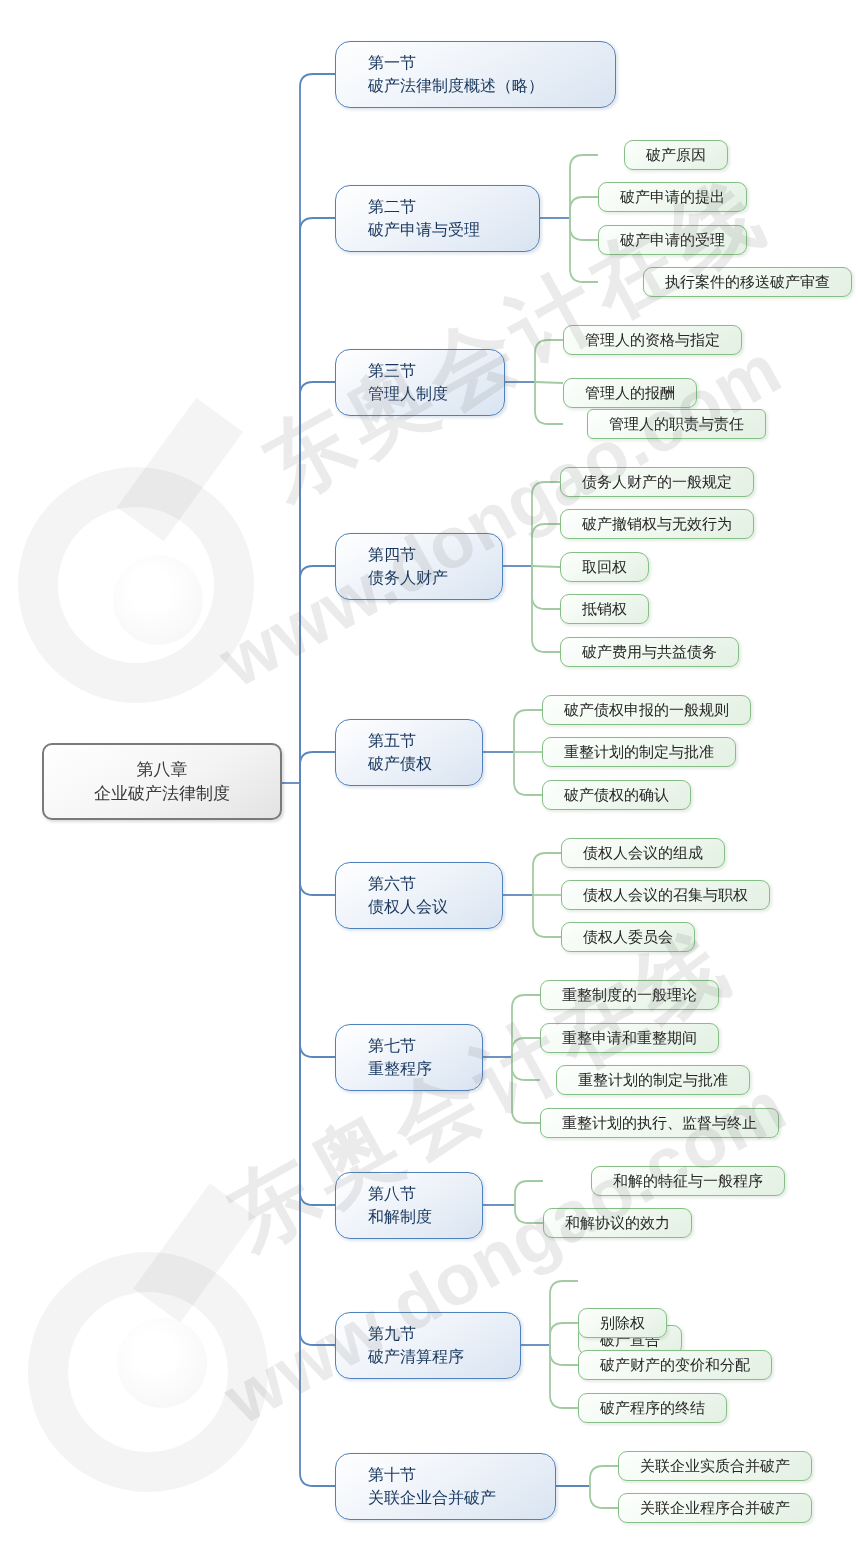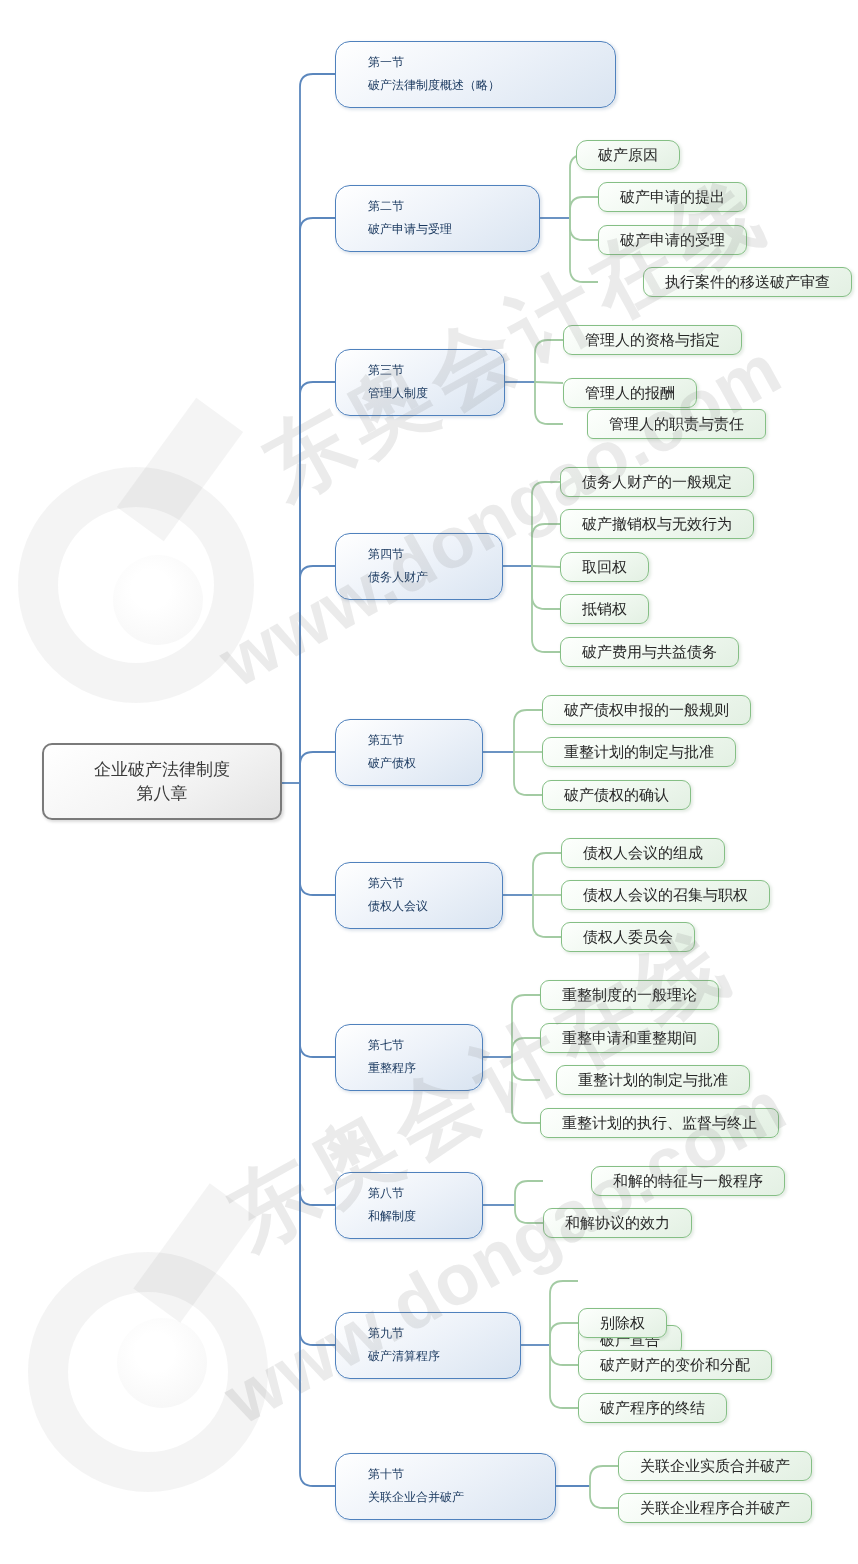--- a/index.html
+++ b/index.html
@@ -12,21 +12,21 @@
   .node.root{
     width:240px;height:77px;border:2px solid #7a7a7a;border-radius:10px;
     background:linear-gradient(150deg,#ffffff 0%,#f4f4f4 55%,#e3e3e3 100%);
     color:#3a3a3a;font-size:17px;line-height:24px;text-align:center;
     display:flex;flex-direction:column;justify-content:center;
     box-shadow:1.5px 2px 3px rgba(0,0,0,0.14);
   }
   .node.section{
     height:67px;border:1.5px solid #4f81bd;border-radius:15px;
     background:linear-gradient(150deg,#ffffff 0%,#edf2f9 50%,#d9e4f1 100%);
-    color:#17365d;font-size:12px;line-height:23px;
+    color:#17365d;font-size:16px;line-height:23px;
     display:flex;flex-direction:column;justify-content:center;
     padding-left:32px;padding-right:18px;
     box-shadow:1.5px 1.5px 3px rgba(80,110,150,0.18);
   }
   .node.child{
     height:30px;border:1.5px solid #85bf85;border-radius:9px;
     background:linear-gradient(150deg,#fdfffd 0%,#f0f8f0 50%,#e3f0e3 100%);
     color:#262626;font-size:15px;line-height:27px;
     padding:0 21px;
     box-shadow:1.5px 1.5px 3px rgba(110,150,110,0.18);
@@ -104,34 +104,34 @@
       <path d="M 550 1345 L 550 1294 Q 550 1281 563 1281 L 578 1281" fill="none" stroke="#a3cba3" stroke-width="1.8"></path>
       <path d="M 550 1345 L 550 1336 Q 550 1323 563 1323 L 578 1323" fill="none" stroke="#a3cba3" stroke-width="1.8"></path>
       <path d="M 550 1345 L 550 1352 Q 550 1365 563 1365 L 578 1365" fill="none" stroke="#a3cba3" stroke-width="1.8"></path>
       <path d="M 550 1345 L 550 1395 Q 550 1408 563 1408 L 578 1408" fill="none" stroke="#a3cba3" stroke-width="1.8"></path>
       <path d="M 556 1486 L 590 1486" fill="none" stroke="#5b87bd" stroke-width="1.8"></path>
       <path d="M 590 1486 L 590 1479 Q 590 1466 603 1466 L 618 1466" fill="none" stroke="#a3cba3" stroke-width="1.8"></path>
       <path d="M 590 1486 L 590 1495 Q 590 1508 603 1508 L 618 1508" fill="none" stroke="#a3cba3" stroke-width="1.8"></path>
     </svg>
 
   <div class="node root" style="left:42px;top:743px;">
+    <span>第八章</span>
     <span>企业破产法律制度</span>
-    <span>第八章</span>
   </div>
 
   <div id="nodes">
       <div class="node section" style="left: 335px; top: 40.5px; min-width: 281px;">
         <span>第一节</span>
         <span>破产法律制度概述（略）</span>
       </div>
       <div class="node section" style="left: 335px; top: 184.5px; min-width: 205px;">
         <span>第二节</span>
         <span>破产申请与受理</span>
       </div>
-      <div class="node child" style="left: 576px; top: 140px; border-radius: 11px;">破产原因</div>
+      <div class="node child" style="left: 624px; top: 140px;">破产原因</div>
       <div class="node child" style="left: 598px; top: 182px;">破产申请的提出</div>
       <div class="node child" style="left: 598px; top: 225px;">破产申请的受理</div>
       <div class="node child" style="left: 598px; top: 267px; margin-left: 45px;">执行案件的移送破产审查</div>
       <div class="node section" style="left: 335px; top: 348.5px; min-width: 170px;">
         <span>第三节</span>
         <span>管理人制度</span>
       </div>
       <div class="node child" style="left: 563px; top: 325px;">管理人的资格与指定</div>
       <div class="node child" style="left: 563px; top: 378px;">管理人的报酬</div>
       <div class="node child" style="left: 587px; top: 409px; border-radius: 6px;">管理人的职责与责任</div>

